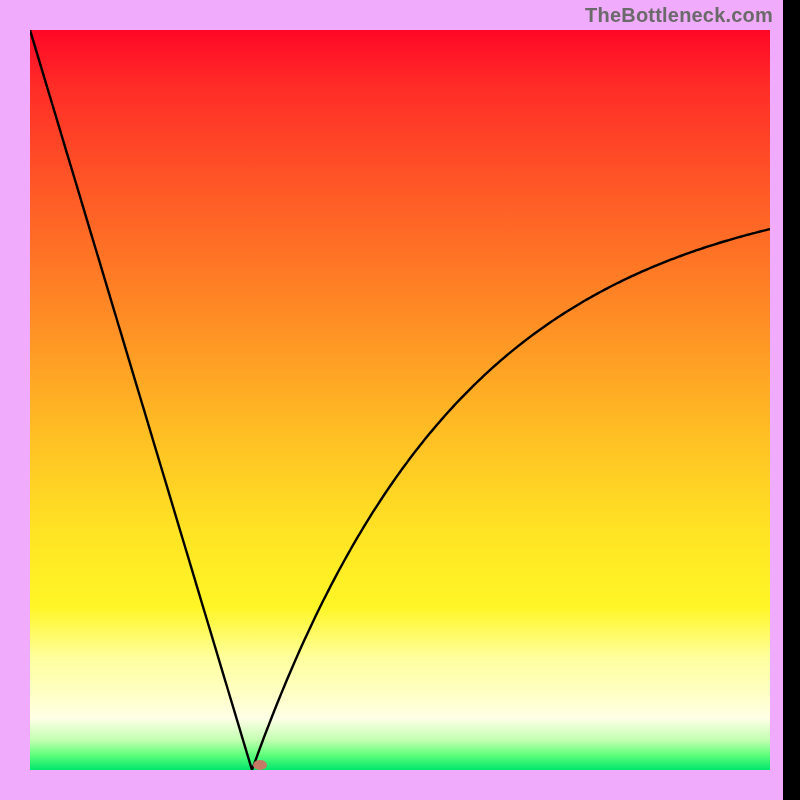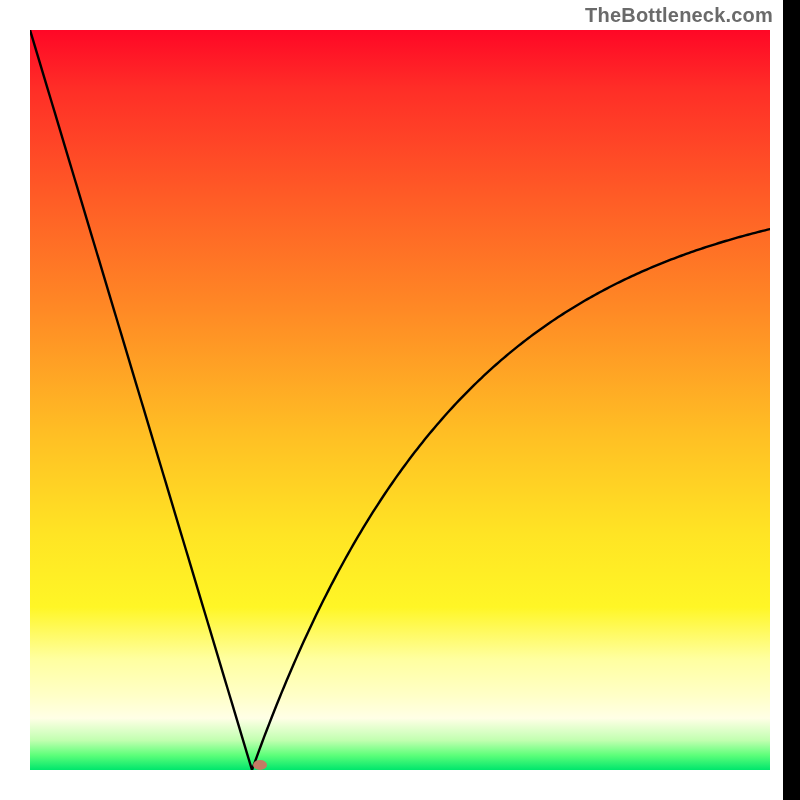--- a/index.html
+++ b/index.html
@@ -9,21 +9,21 @@
     height: 800px;
     background: #000;
     overflow: hidden;
   }
   .frame {
     position: absolute;
     left: 0;
     top: 0;
     width: 783px;
     height: 800px;
-    background: #ffffff;
+    background: #f0abfc;
   }
   .plot {
     position: absolute;
     left: 30px;
     top: 30px;
     width: 740px;
     height: 740px;
     overflow: hidden;
   }
   .gradient {

